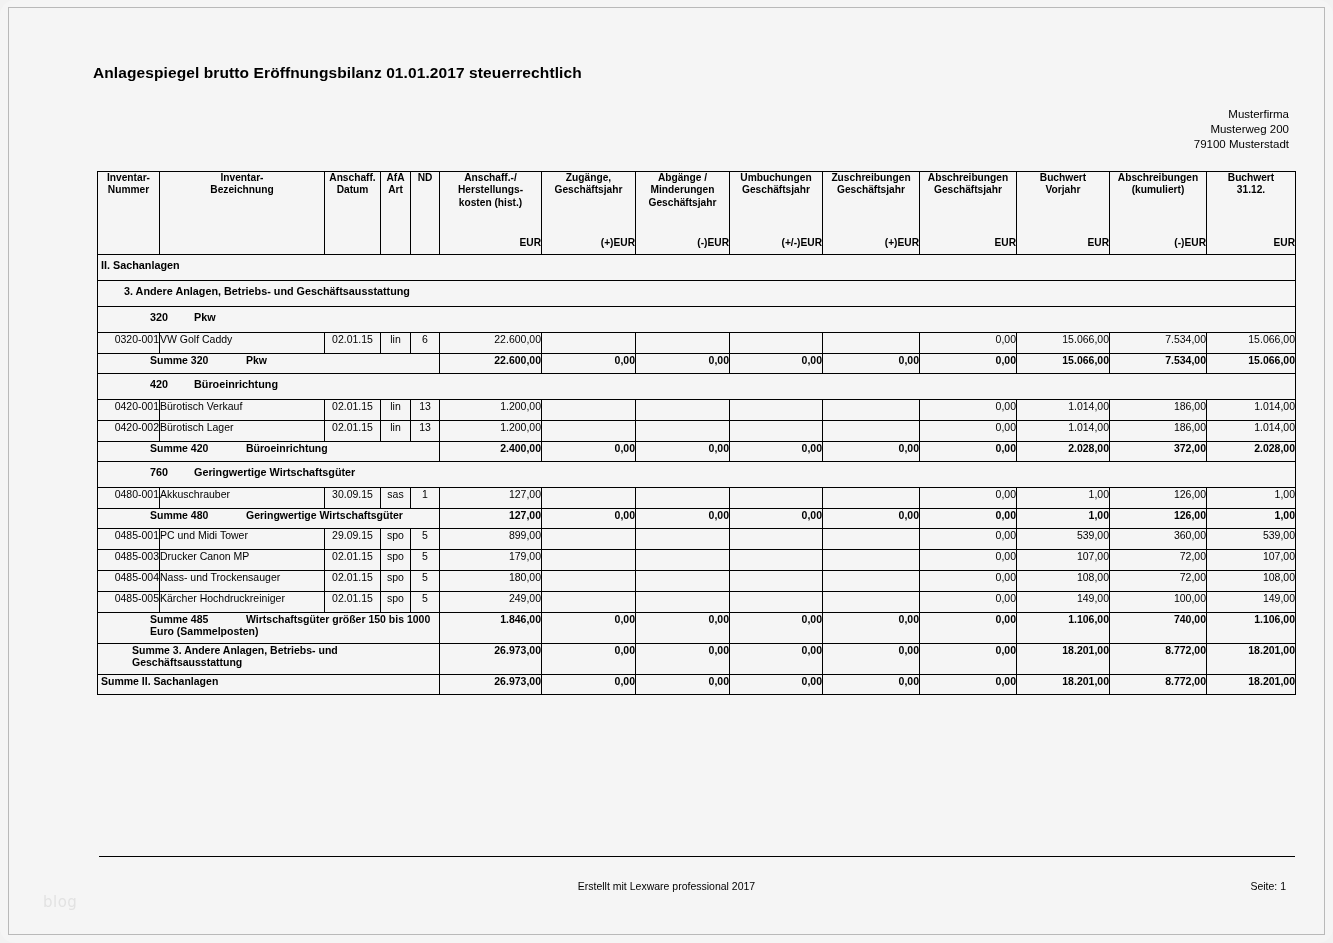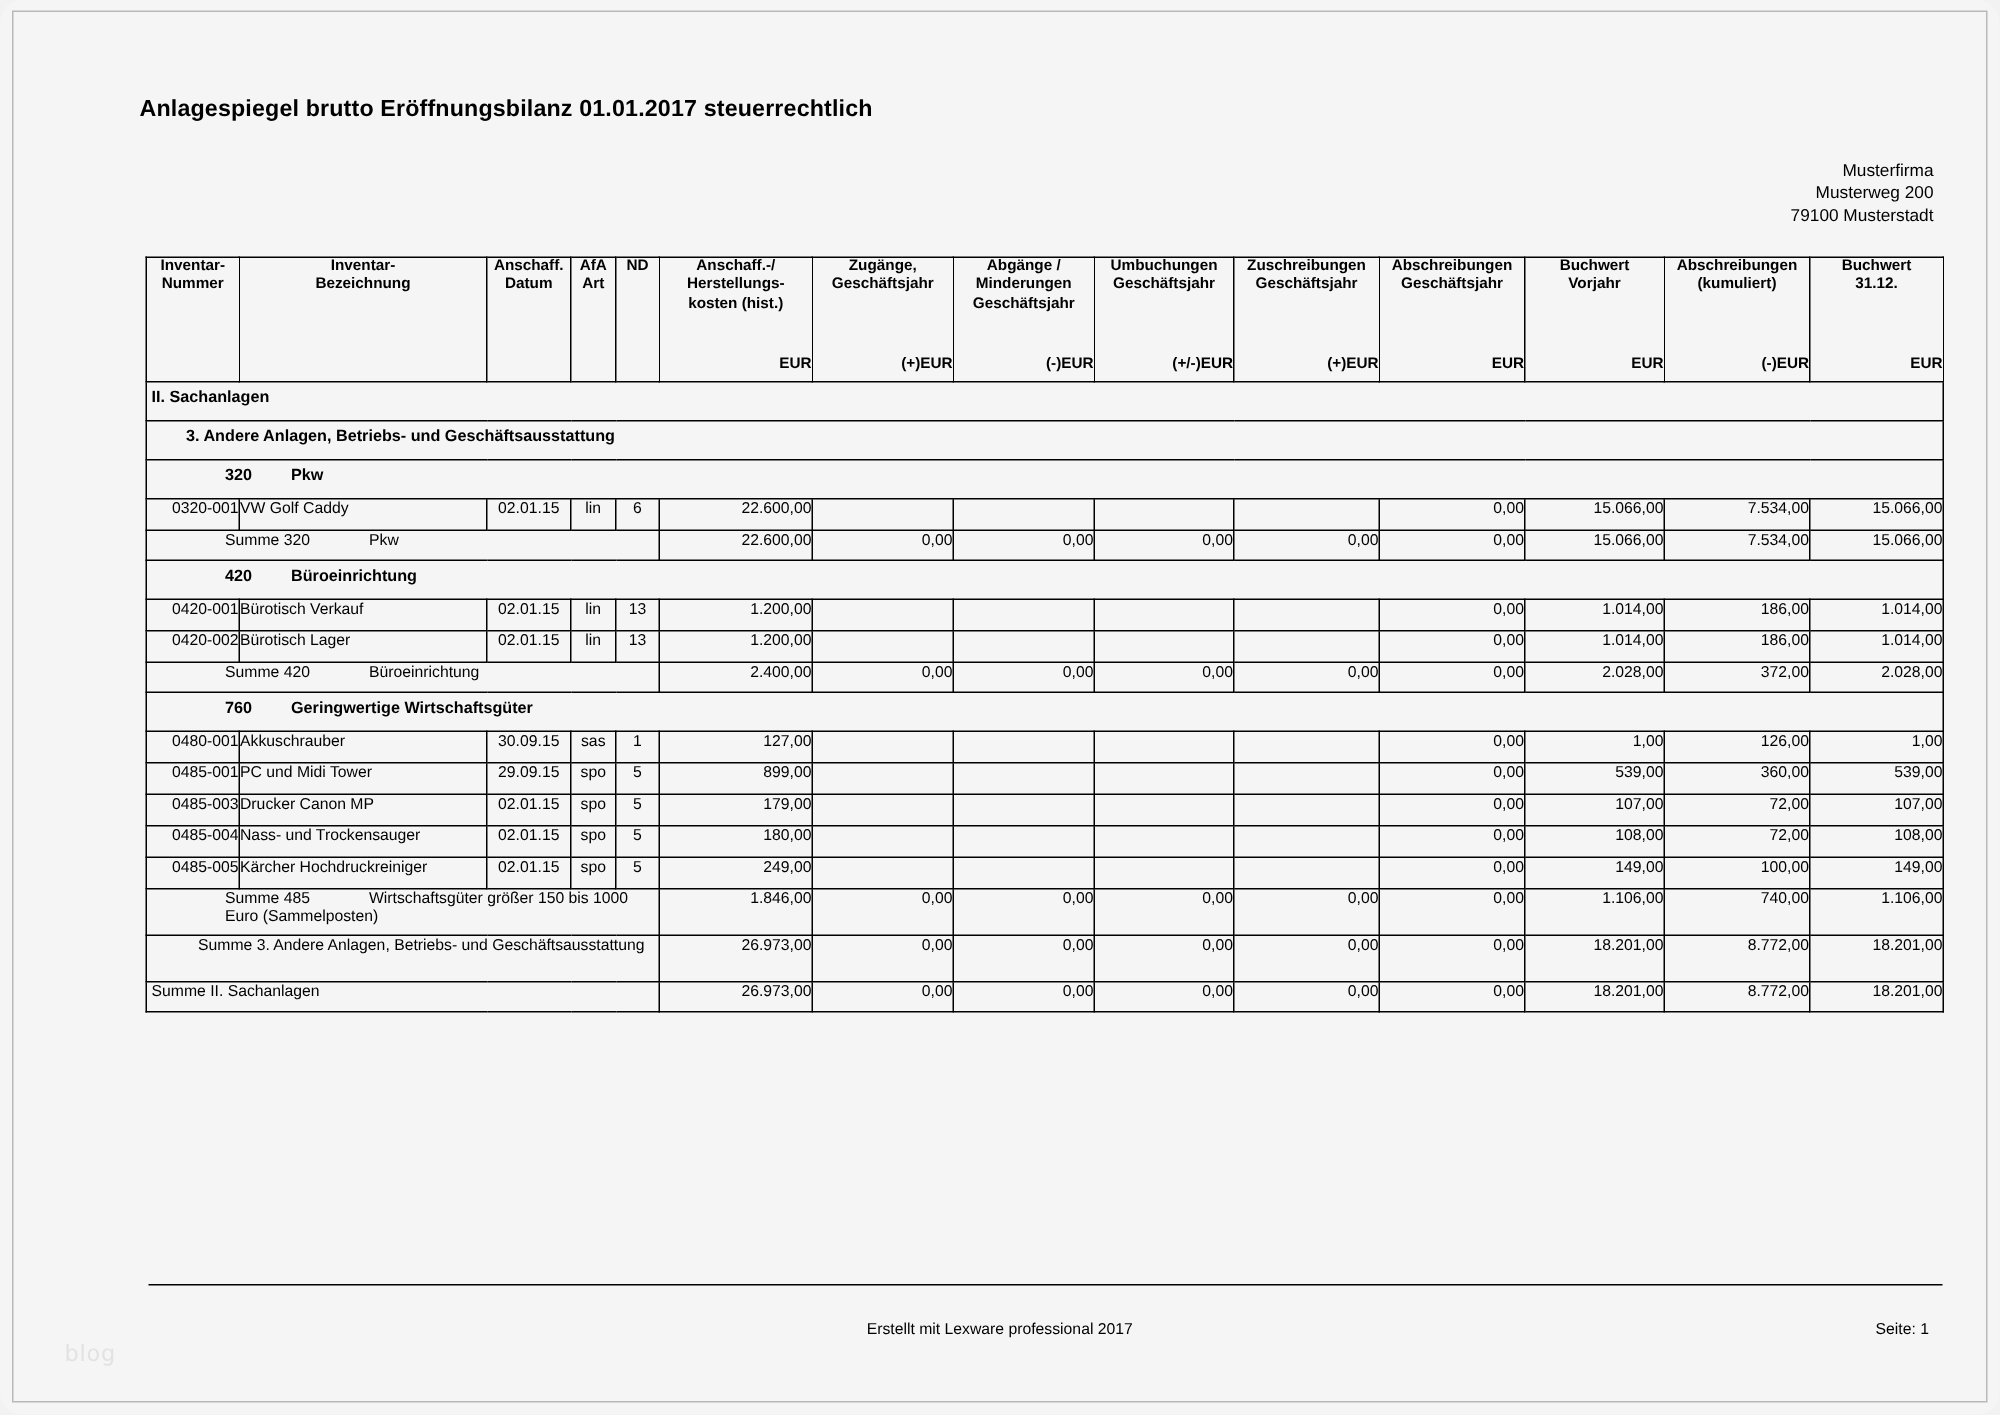--- a/index.html
+++ b/index.html
@@ -138,21 +138,21 @@
   .lvl2 { padding-left: 26px !important; }
   .lvl3 { padding-left: 52px !important; }
   .acctno {
     display: inline-block;
     min-width: 44px;
   }
   .acctname { display: inline-block; }
 
   
   tr.sumrow td {
-    font-weight: normal;
+    font-weight: bold;
     height: 19px;
   }
   tr.sumrow td.txt { padding-left: 52px; }
   tr.sumrow2 td { height: 30px; }
   tr.sumrow-top td.txt { padding-left: 34px; }
   tr.sumrow-ii td.txt { padding-left: 3px; }
 
   
   .footrule {
     position: absolute;
@@ -362,20 +362,32 @@
               <td class="num">127,00</td>
               <td class="num"></td>
               <td class="num"></td>
               <td class="num"></td>
               <td class="num"></td>
               <td class="num">0,00</td>
               <td class="num">1,00</td>
               <td class="num">126,00</td>
               <td class="num">1,00</td>
             </tr>
+            <tr class="sumrow ">
+              <td colspan="5" class="txt"><span class="acctno" style="min-width:96px">Summe 480</span><span>Geringwertige Wirtschaftsgüter</span></td>
+              <td class="num">127,00</td>
+              <td class="num">0,00</td>
+              <td class="num">0,00</td>
+              <td class="num">0,00</td>
+              <td class="num">0,00</td>
+              <td class="num">0,00</td>
+              <td class="num">1,00</td>
+              <td class="num">126,00</td>
+              <td class="num">1,00</td>
+            </tr>
             <tr class="data">
               <td class="inv">0485-001</td>
               <td class="txt">PC und Midi Tower</td>
               <td class="ctr">29.09.15</td>
               <td class="ctr">spo</td>
               <td class="ctr">5</td>
               <td class="num">899,00</td>
               <td class="num"></td>
               <td class="num"></td>
               <td class="num"></td>

